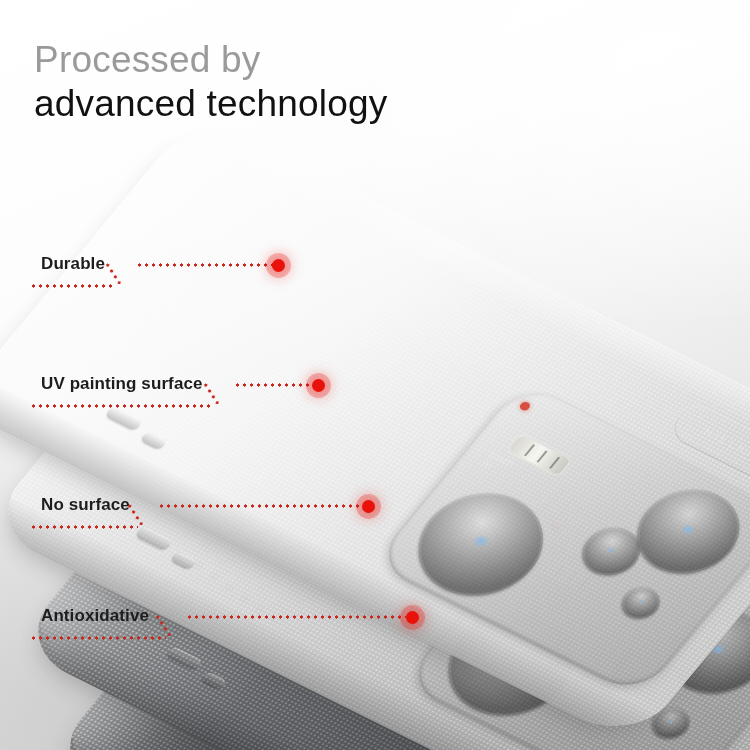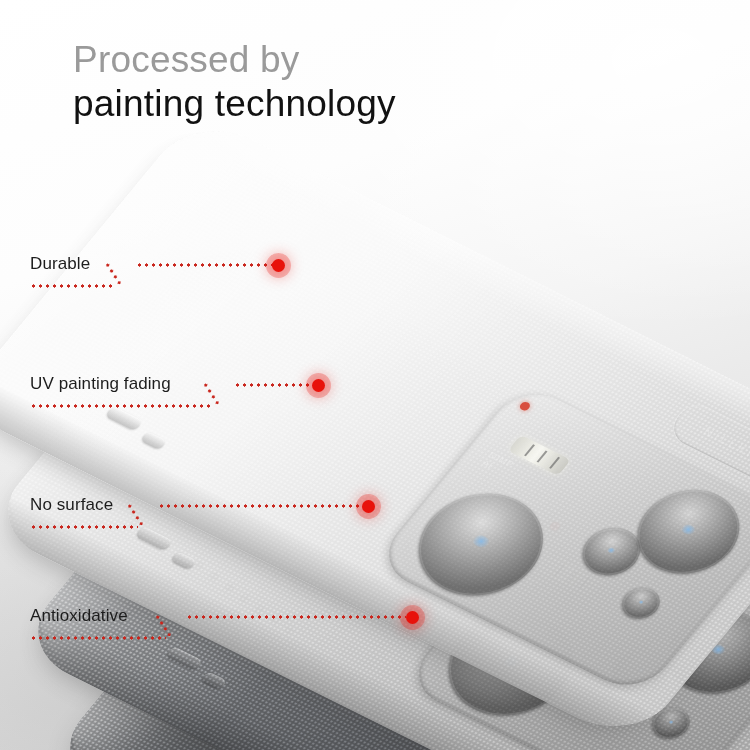--- a/index.html
+++ b/index.html
@@ -17,21 +17,21 @@
   
   #bg-vignette{
     position:absolute;inset:0;pointer-events:none;
     background:
       radial-gradient(120% 80% at 12% 92%, rgba(150,150,150,.28) 0%, rgba(150,150,150,0) 58%),
       radial-gradient(90% 60% at 88% 8%, rgba(255,255,255,.85) 0%, rgba(255,255,255,0) 60%);
   }
 
   
   #heading{position:absolute;left:34px;top:38px;z-index:40;}
-  .h-line{display:block;white-space:nowrap;letter-spacing:.2px;margin-left:39px;}
+  .h-line{display:block;white-space:nowrap;letter-spacing:.2px;}
   .h-line.l1{font-size:37px;line-height:44px;color:#9a9a9a;font-weight:400;}
   .h-line.l2{font-size:37px;line-height:44px;color:#111111;font-weight:400;}
 
   
   #cases{position:absolute;inset:0;z-index:10;}
   .case{
     position:absolute;
     width:760px;height:372px;
     border-radius:62px/54px;
     transform-origin:0 0;
@@ -139,21 +139,21 @@
   .mic-holes i{
     position:absolute;width:9px;height:9px;border-radius:50%;
     background:rgba(0,0,0,.55);box-shadow:inset 0 1px 1px rgba(255,255,255,.10);
   }
 
   
   #callouts{position:absolute;inset:0;z-index:45;pointer-events:none;}
   .callout{position:absolute;pointer-events:auto;}
   .callout .cl-label{
     position:absolute;white-space:nowrap;
-    font-size:17px;color:#1d1d1d;font-weight:400;letter-spacing:.1px;
+    font-size:17px;color:#1d1d1d;font-weight:700;letter-spacing:.1px;margin-left:11px;
   }
   .dots-h{
     position:absolute;height:4px;
     background-image:radial-gradient(circle,#c9261d 1.45px,rgba(0,0,0,0) 1.7px);
     background-size:7px 4px;background-repeat:repeat-x;
   }
   .dots-diag{
     position:absolute;width:4px;
     background-image:radial-gradient(circle,#c9261d 1.45px,rgba(0,0,0,0) 1.7px);
     background-size:4px 7px;background-repeat:repeat-y;
@@ -283,33 +283,33 @@
           <i style="left: 57px; top: 9px;"></i>
           <i style="left: 76px; top: 12px;"></i>
           <i style="left: 95px; top: 15px;"></i>
           <i style="left: 114px; top: 18px;"></i>
         </div>
       </div>
     </div>
 
   <div id="heading">
     <span class="h-line l1">Processed by</span>
-    <span class="h-line l2">painting technology</span>
+    <span class="h-line l2">advanced technology</span>
   </div>
 
   <div id="callouts">
       <div class="callout">
         <div class="cl-label" style="left: 30px; top: 254px;">Durable</div>
         <div class="dots-h" style="left: 30px; top: 284px; width: 86px;"></div>
         <div class="dots-diag" style="left: 118px; top: 258px; height: 26px; transform: rotate(-33deg); transform-origin: 50% 100%;"></div>
         <div class="dots-h" style="left: 136px; top: 263px; width: 138px;"></div>
         <div class="marker" style="left: 272px; top: 259px; background: rgb(232, 18, 11);"></div>
       </div>
       <div class="callout">
-        <div class="cl-label" style="left: 30px; top: 374px;">UV painting fading</div>
+        <div class="cl-label" style="left: 30px; top: 374px;">UV painting surface</div>
         <div class="dots-h" style="left: 30px; top: 404px; width: 184px;"></div>
         <div class="dots-diag" style="left: 216px; top: 378px; height: 26px; transform: rotate(-33deg); transform-origin: 50% 100%;"></div>
         <div class="dots-h" style="left: 234px; top: 383px; width: 78px;"></div>
         <div class="marker" style="left: 312px; top: 379px; background: rgb(232, 18, 11);"></div>
       </div>
       <div class="callout">
         <div class="cl-label" style="left: 30px; top: 495px;">No surface</div>
         <div class="dots-h" style="left: 30px; top: 525px; width: 108px;"></div>
         <div class="dots-diag" style="left: 140px; top: 499px; height: 26px; transform: rotate(-33deg); transform-origin: 50% 100%;"></div>
         <div class="dots-h" style="left: 158px; top: 504px; width: 204px;"></div>

